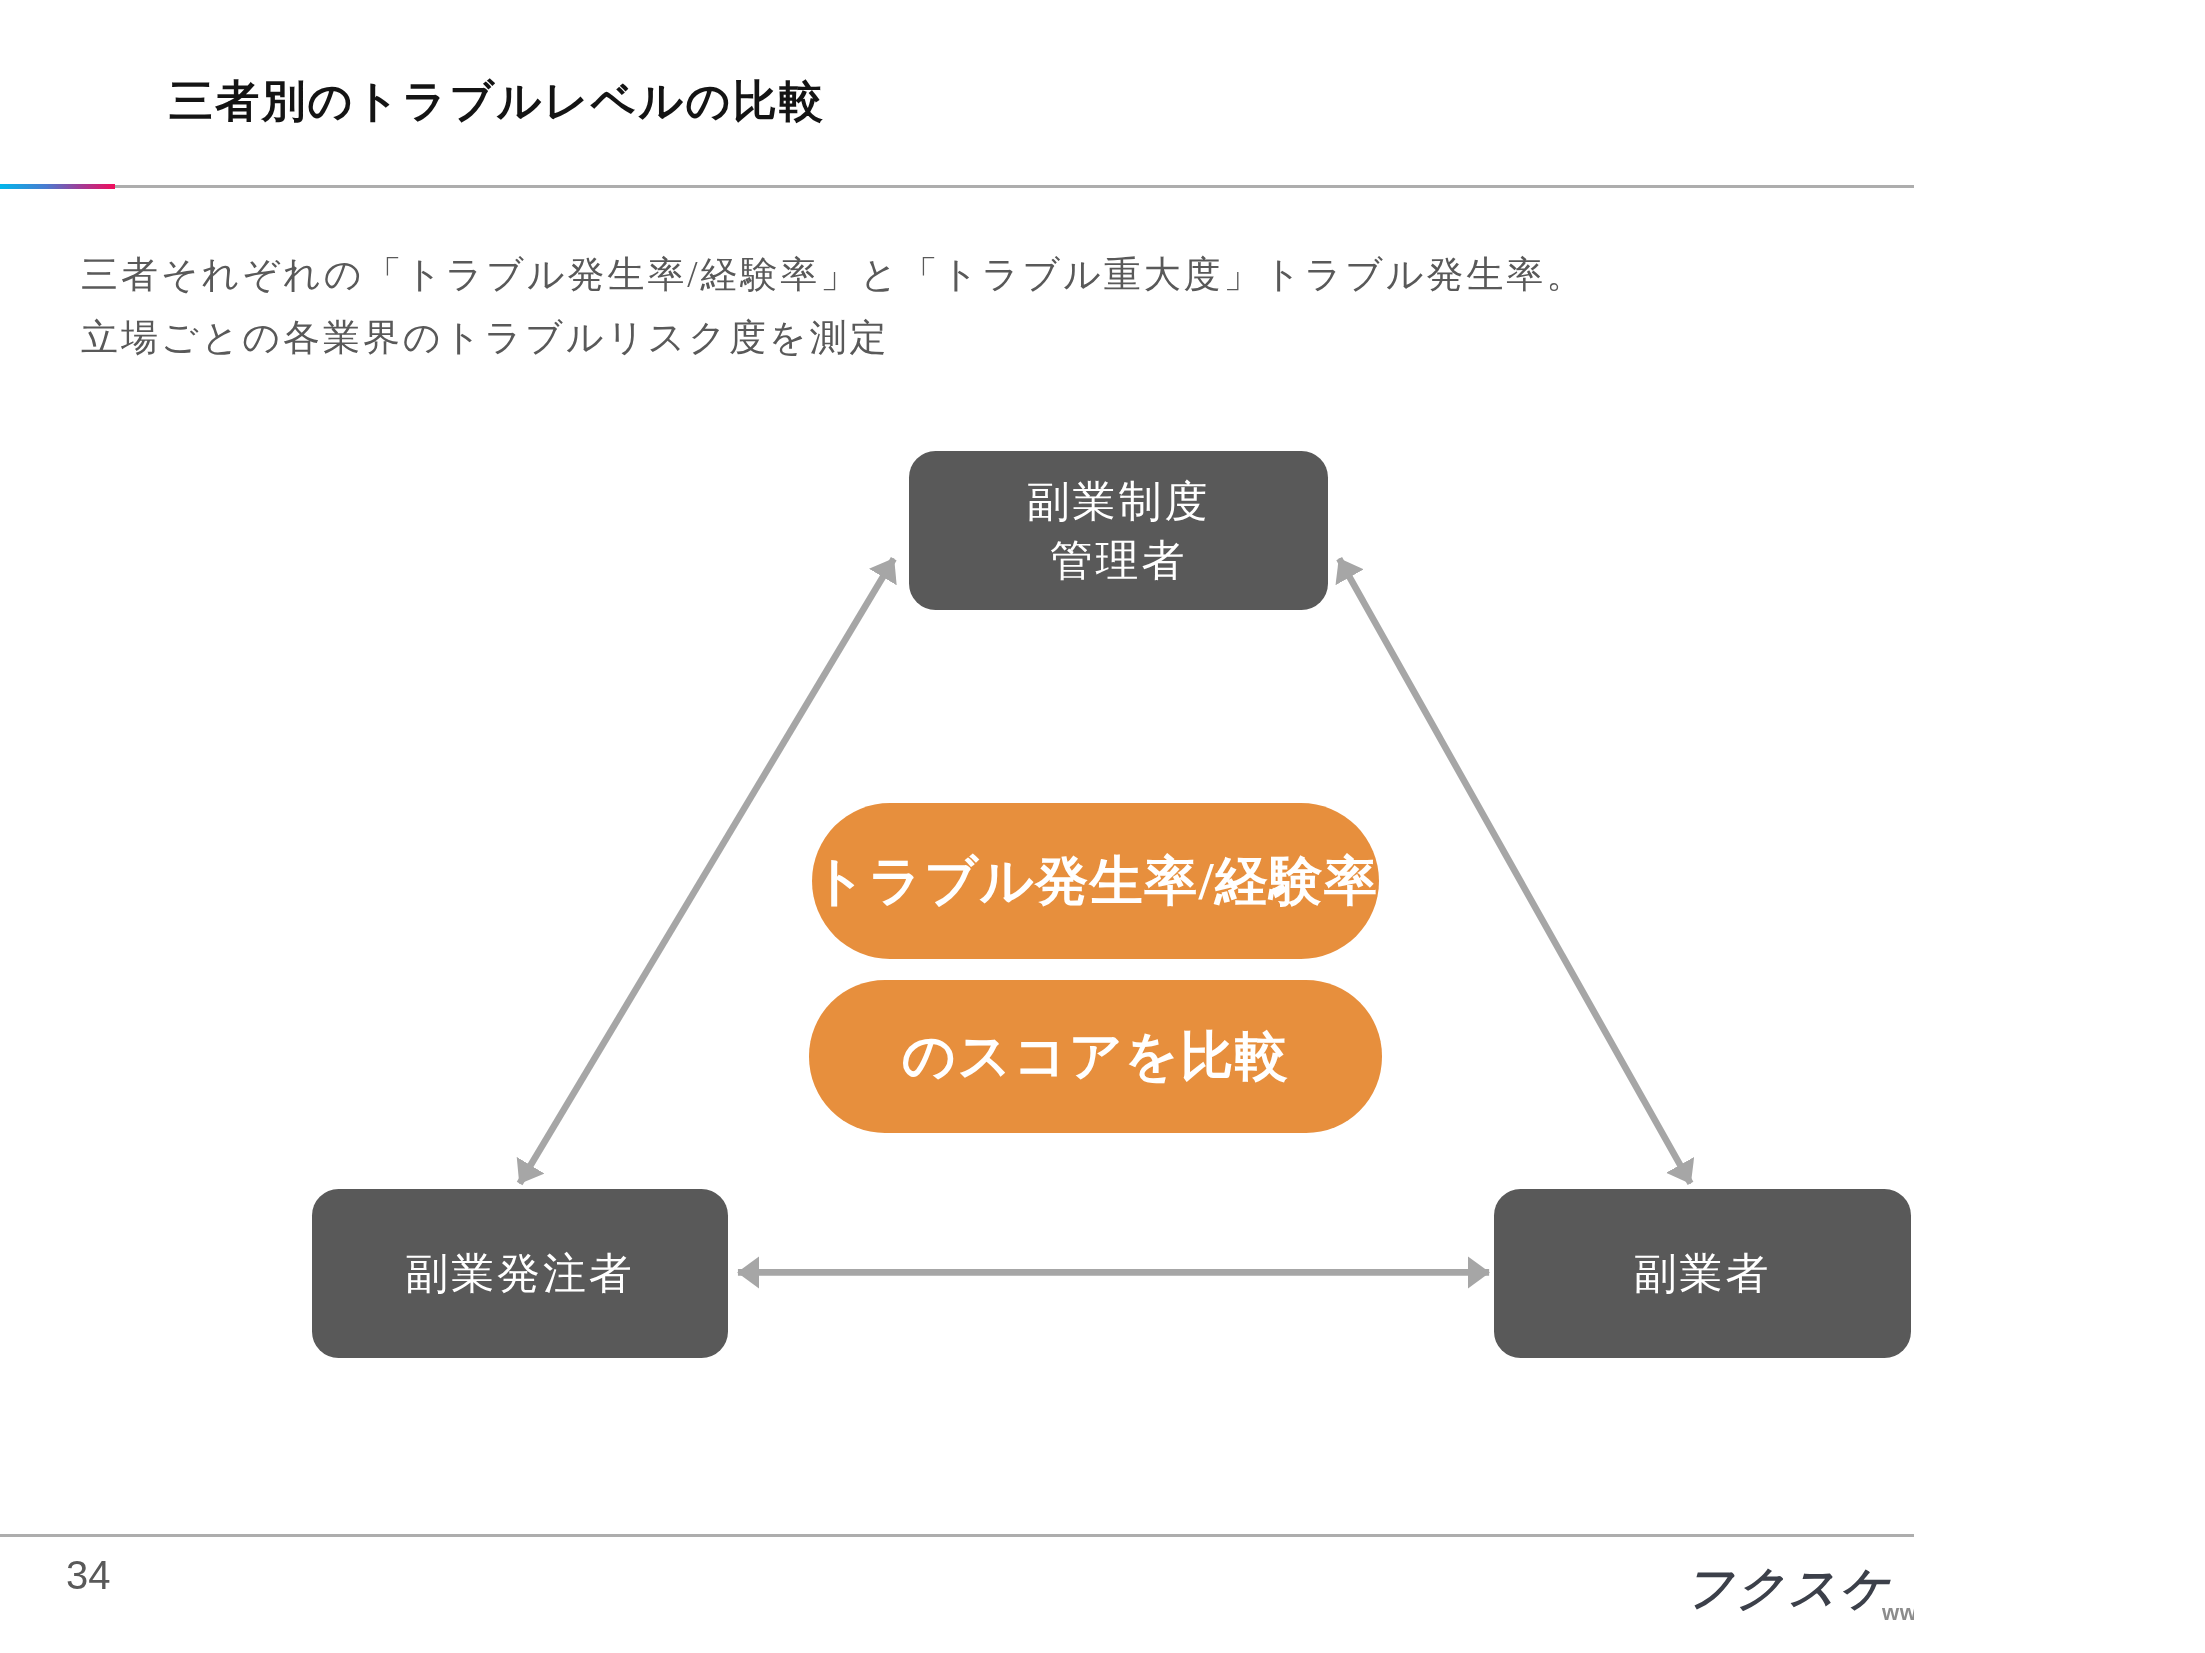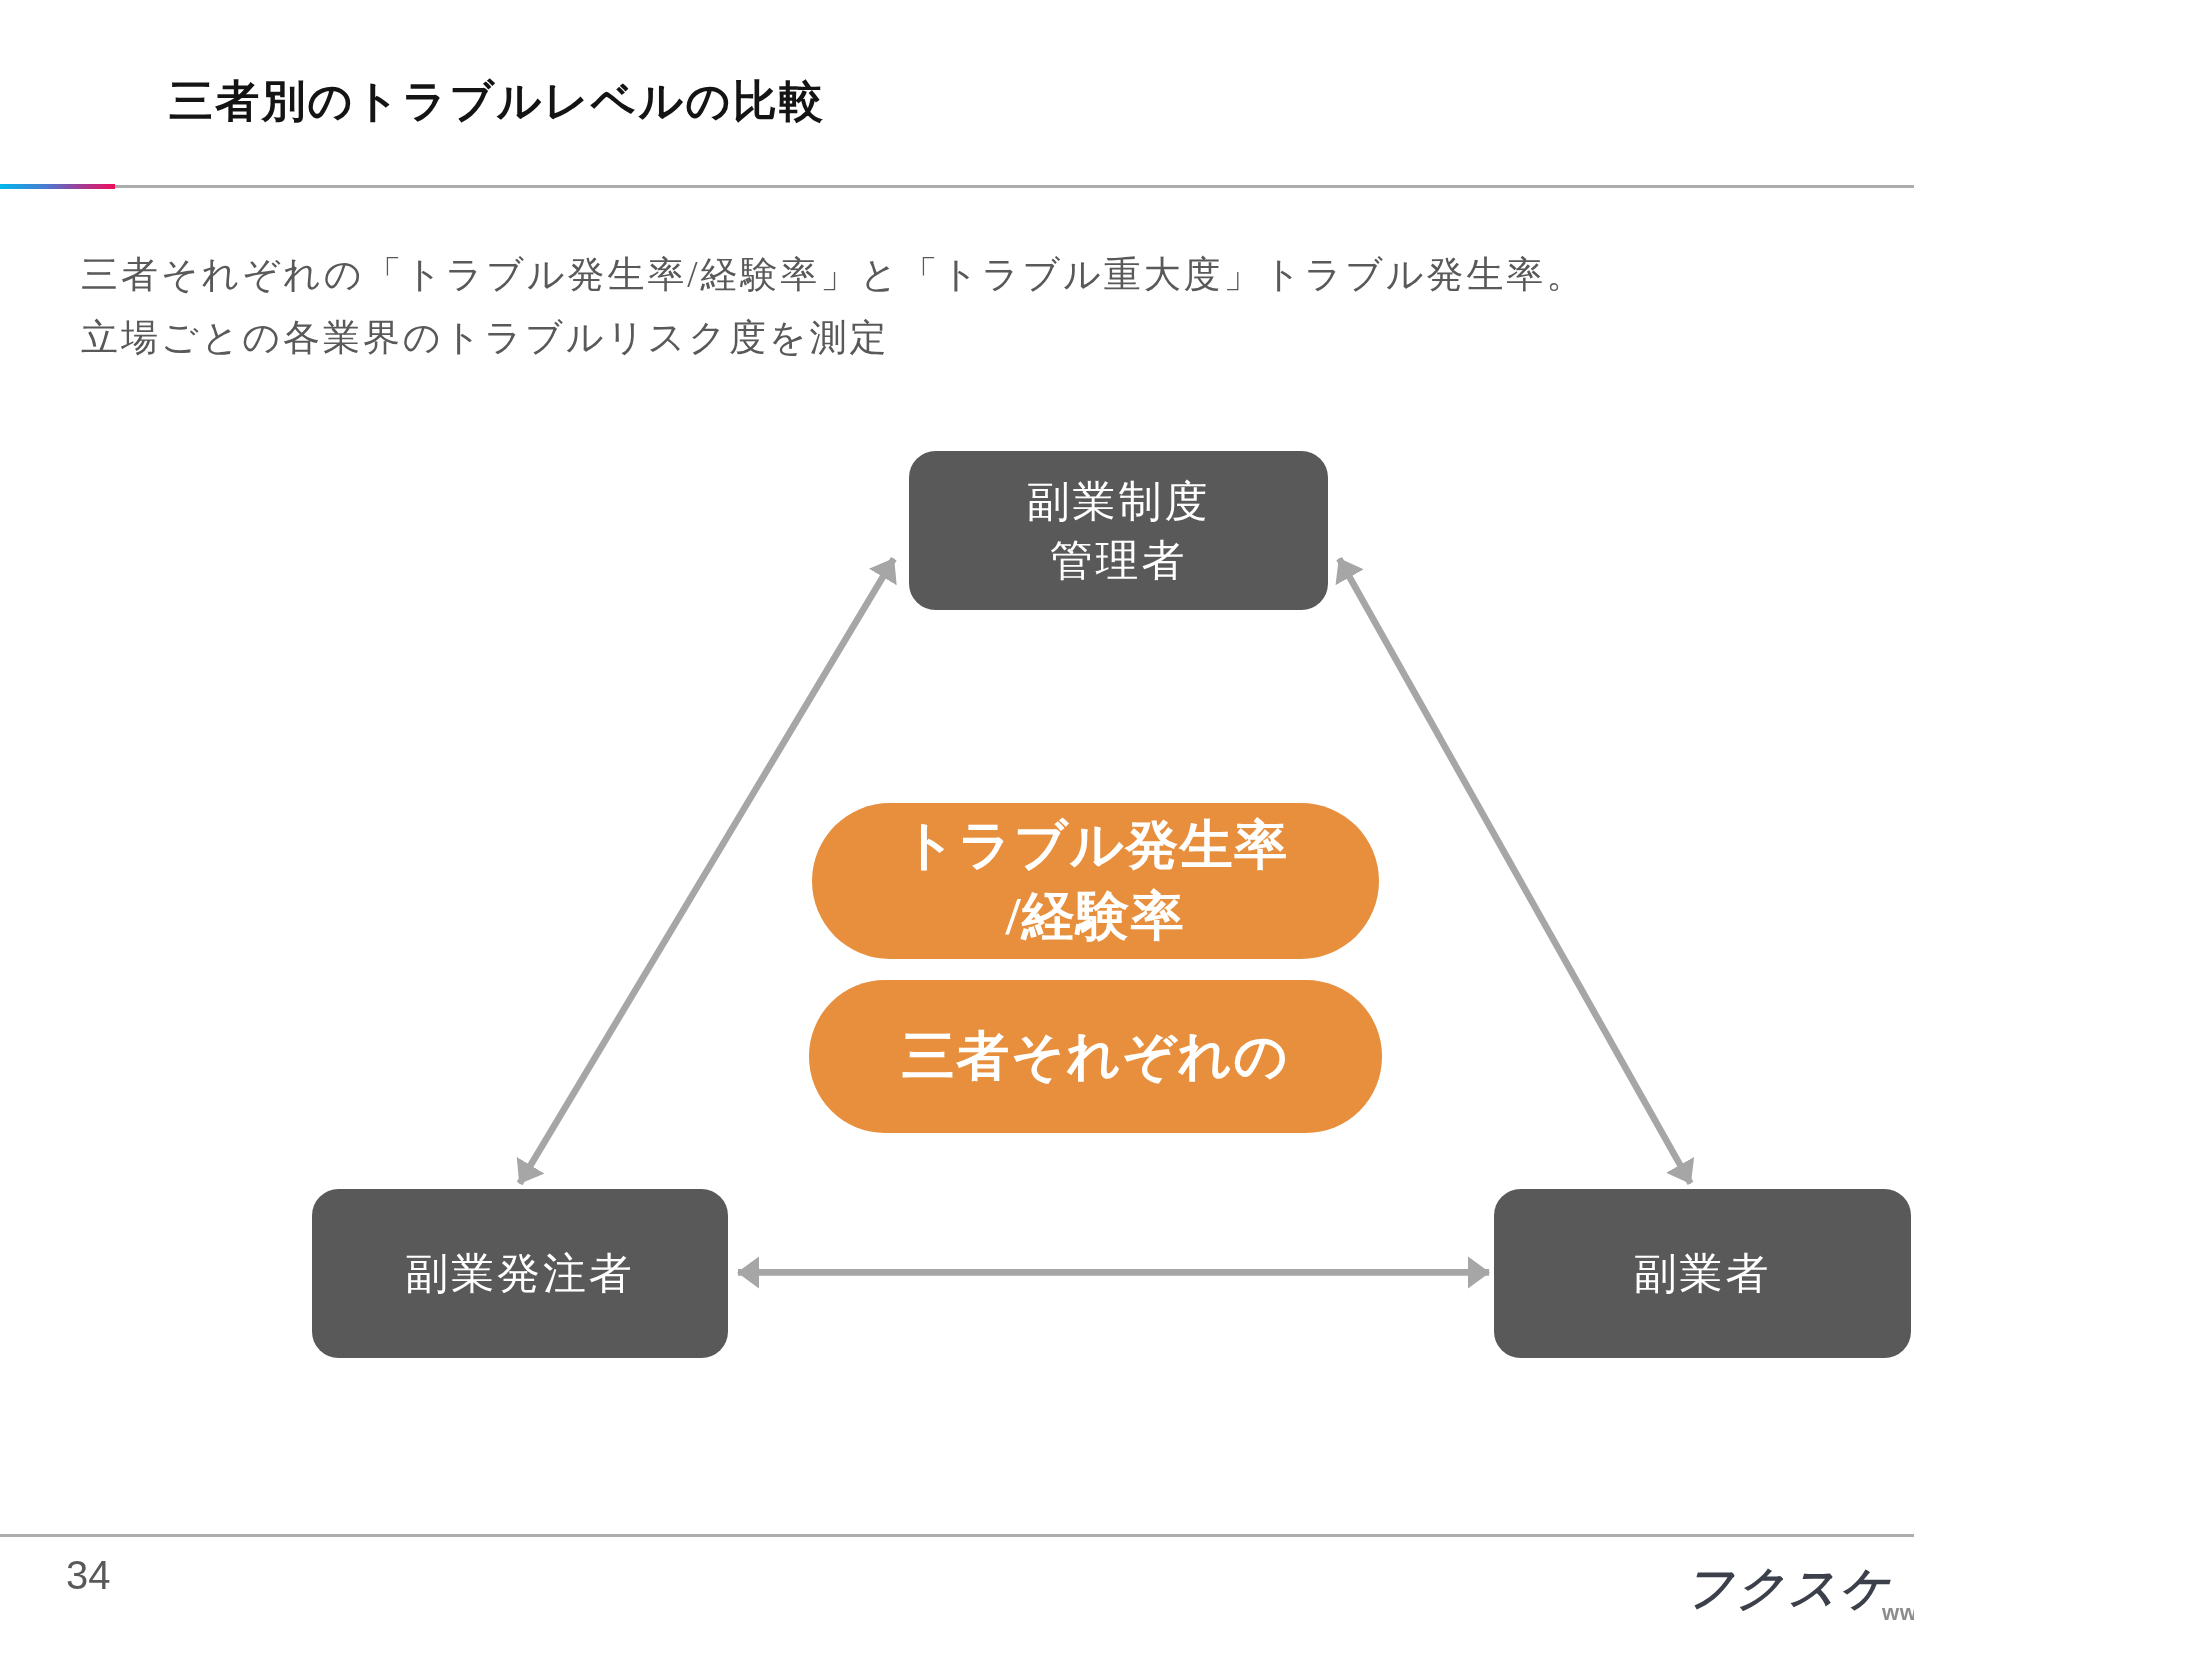--- a/index.html
+++ b/index.html
@@ -39,21 +39,21 @@
   .node{
     position:absolute;display:flex;flex-direction:column;align-items:center;justify-content:center;
     background:var(--node-bg,#595959);color:var(--node-text,#FFFFFF);
     border-radius:26.5px;text-align:center;
     font-size:43px;line-height:59px;letter-spacing:2.9px;white-space:nowrap;
   }
   .node-top{left:909px;top:451px;width:419px;height:159px;justify-content:center;}
   .node-bl{left:312px;top:1189px;width:416px;height:169px;}
   .node-br{left:1494px;top:1189px;width:417px;height:169px;}
   .pill{
-    position:absolute;display:flex;flex-direction:column;align-items:center;justify-content:center;
+    position:absolute;display:flex;align-items:center;justify-content:center;
     background:var(--pill-bg,#E78F3D);color:var(--pill-text,#FFFFFF);
     font-family:"Liberation Serif","DejaVu Serif",serif;font-weight:700;
     font-size:53px;line-height:71px;letter-spacing:1.5px;text-align:center;white-space:nowrap;
   }
   .pill-1{left:812px;top:803px;width:567px;height:156px;border-radius:78px;}
   .pill-2{left:809px;top:980px;width:573px;height:153px;border-radius:76px;}
   
   .bottom-divider{
     position:absolute;left:0;top:1534px;width:2205px;height:2.9px;
     background:var(--divider-gray,#ADADAD);
@@ -120,21 +120,21 @@
     <div class="node node-br">
       <span>副業者</span>
     </div>
 
     <div class="pill pill-1">
       <span>トラブル発生率</span>
       <span>/経験率</span>
     </div>
 
     <div class="pill pill-2">
-      <span>三者それぞれの</span>
+      <span>のスコアを比較</span>
     </div>
 
   </div>
 
   <div class="bottom-divider">
     <span class="accent"></span>
   </div>
   <div class="page-number">34</div>
   <div class="logo">フクスケ</div>
   <div class="website">www.fkske.com</div>

